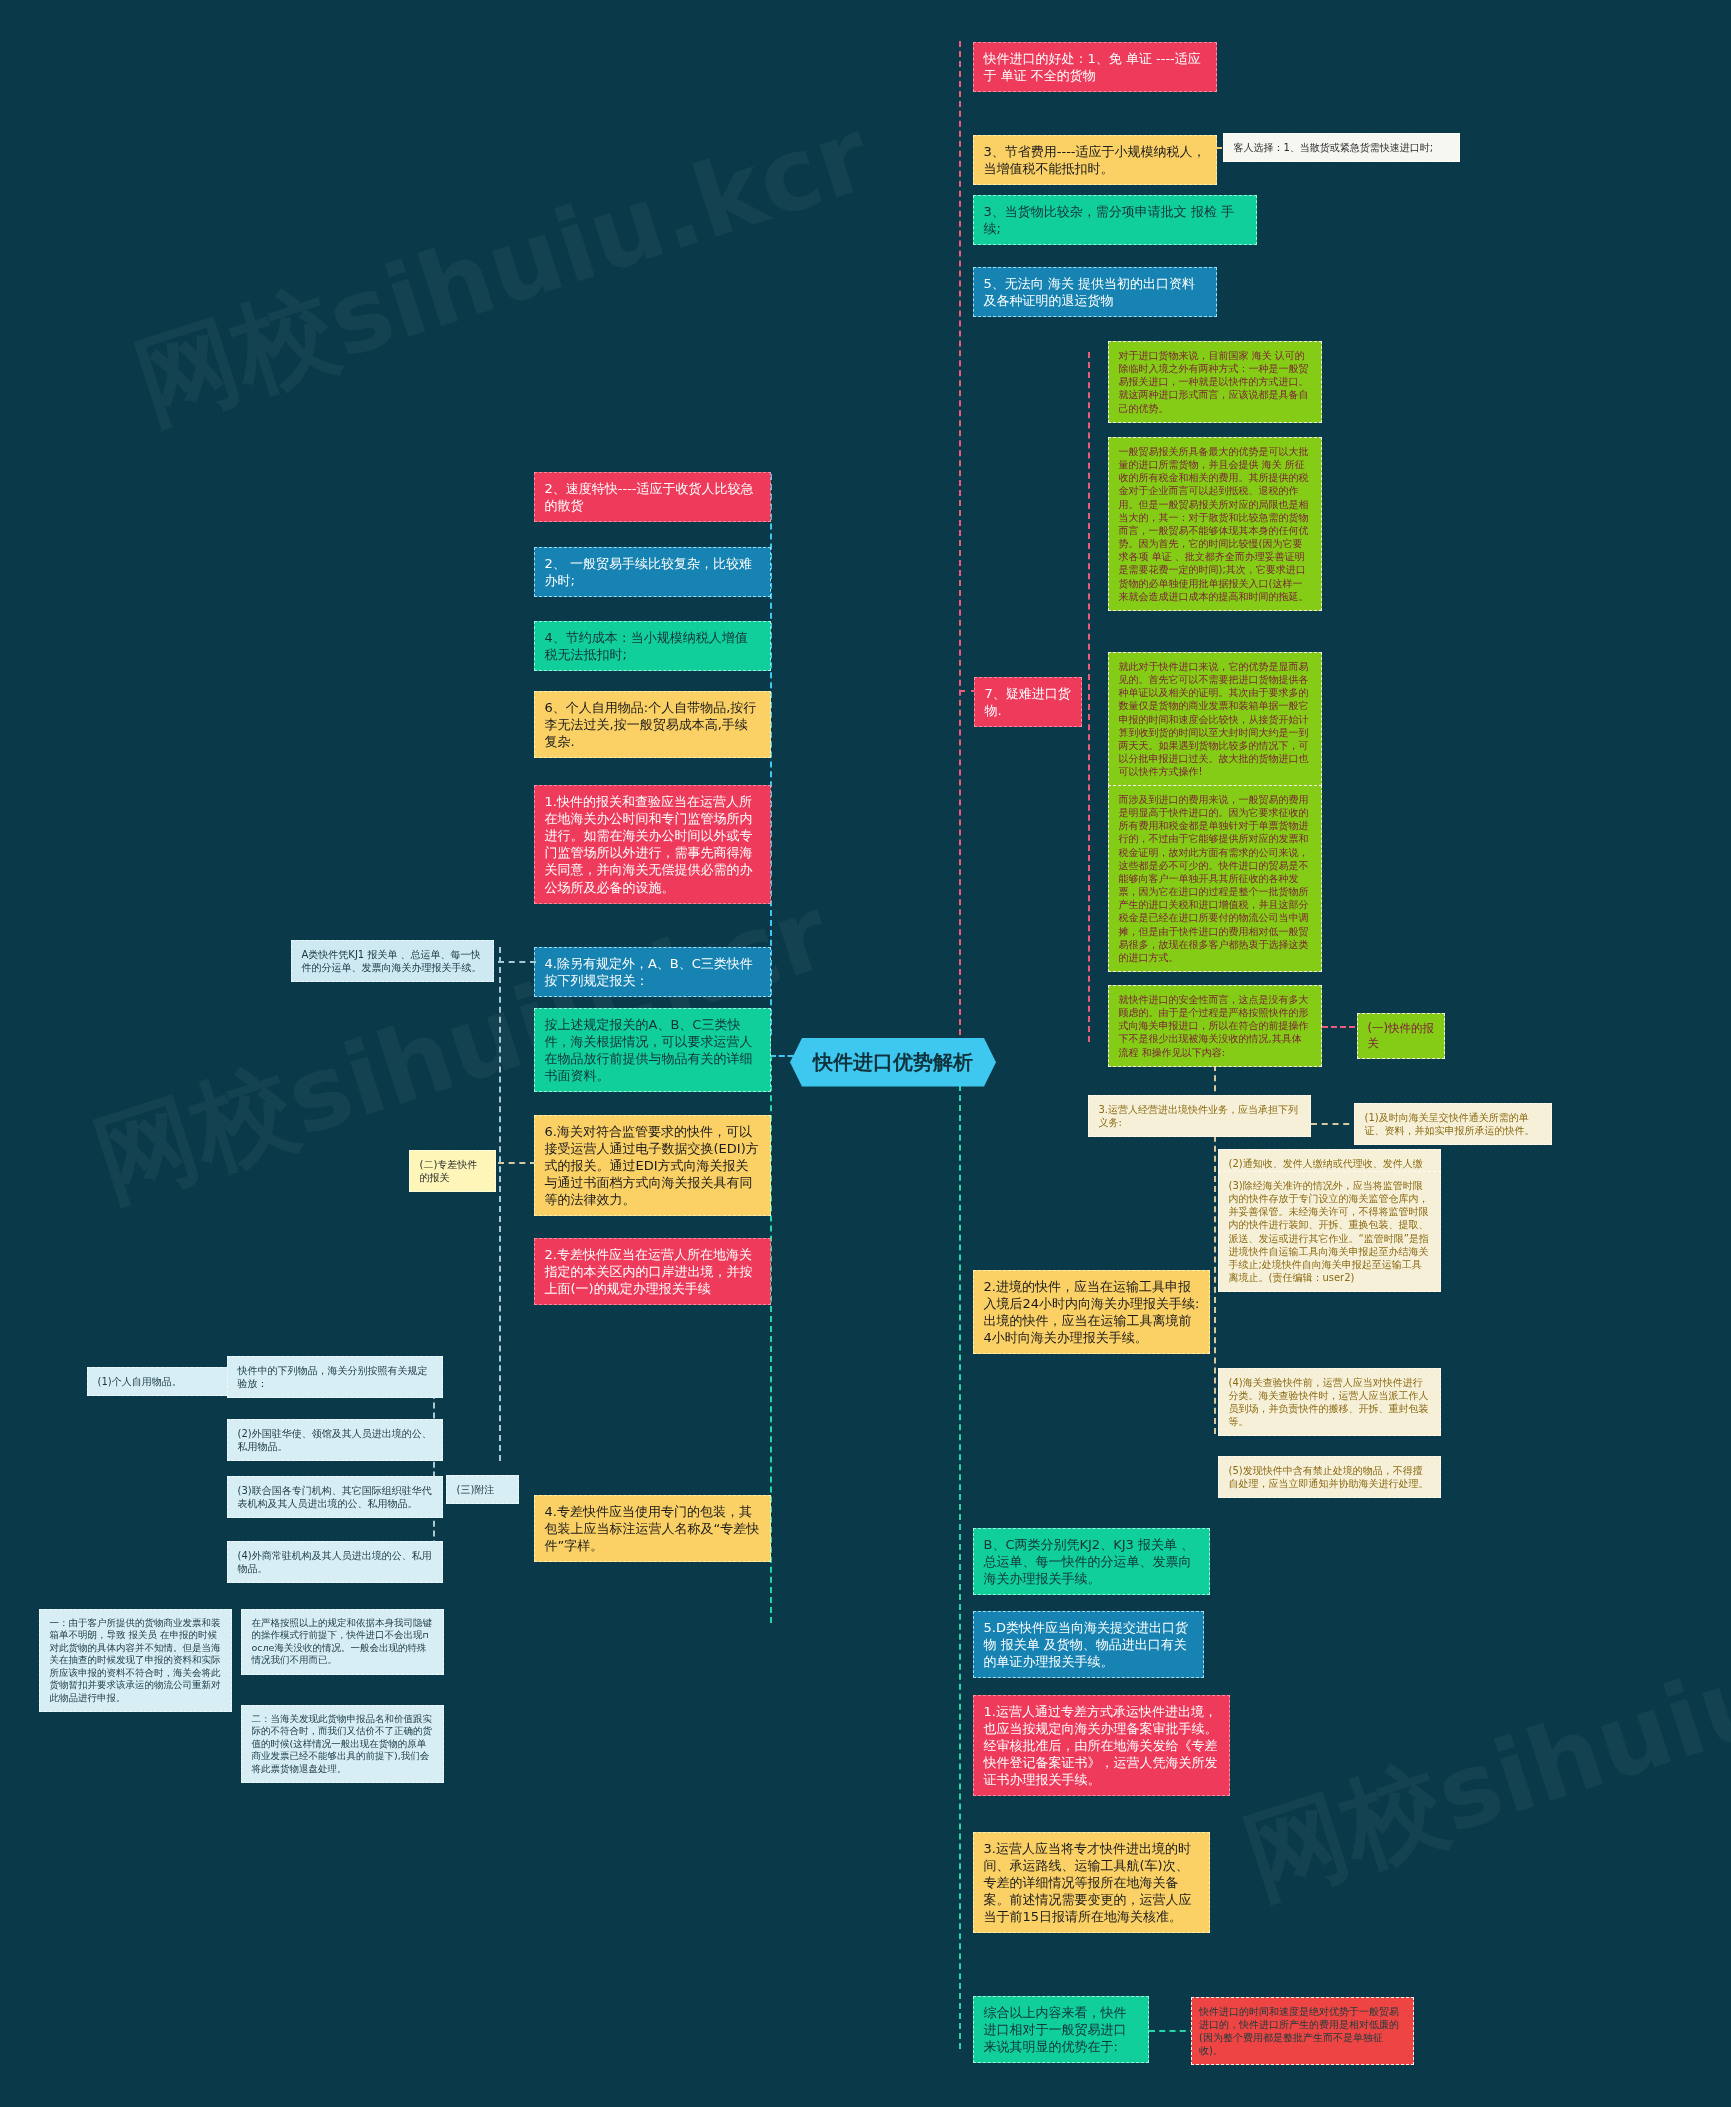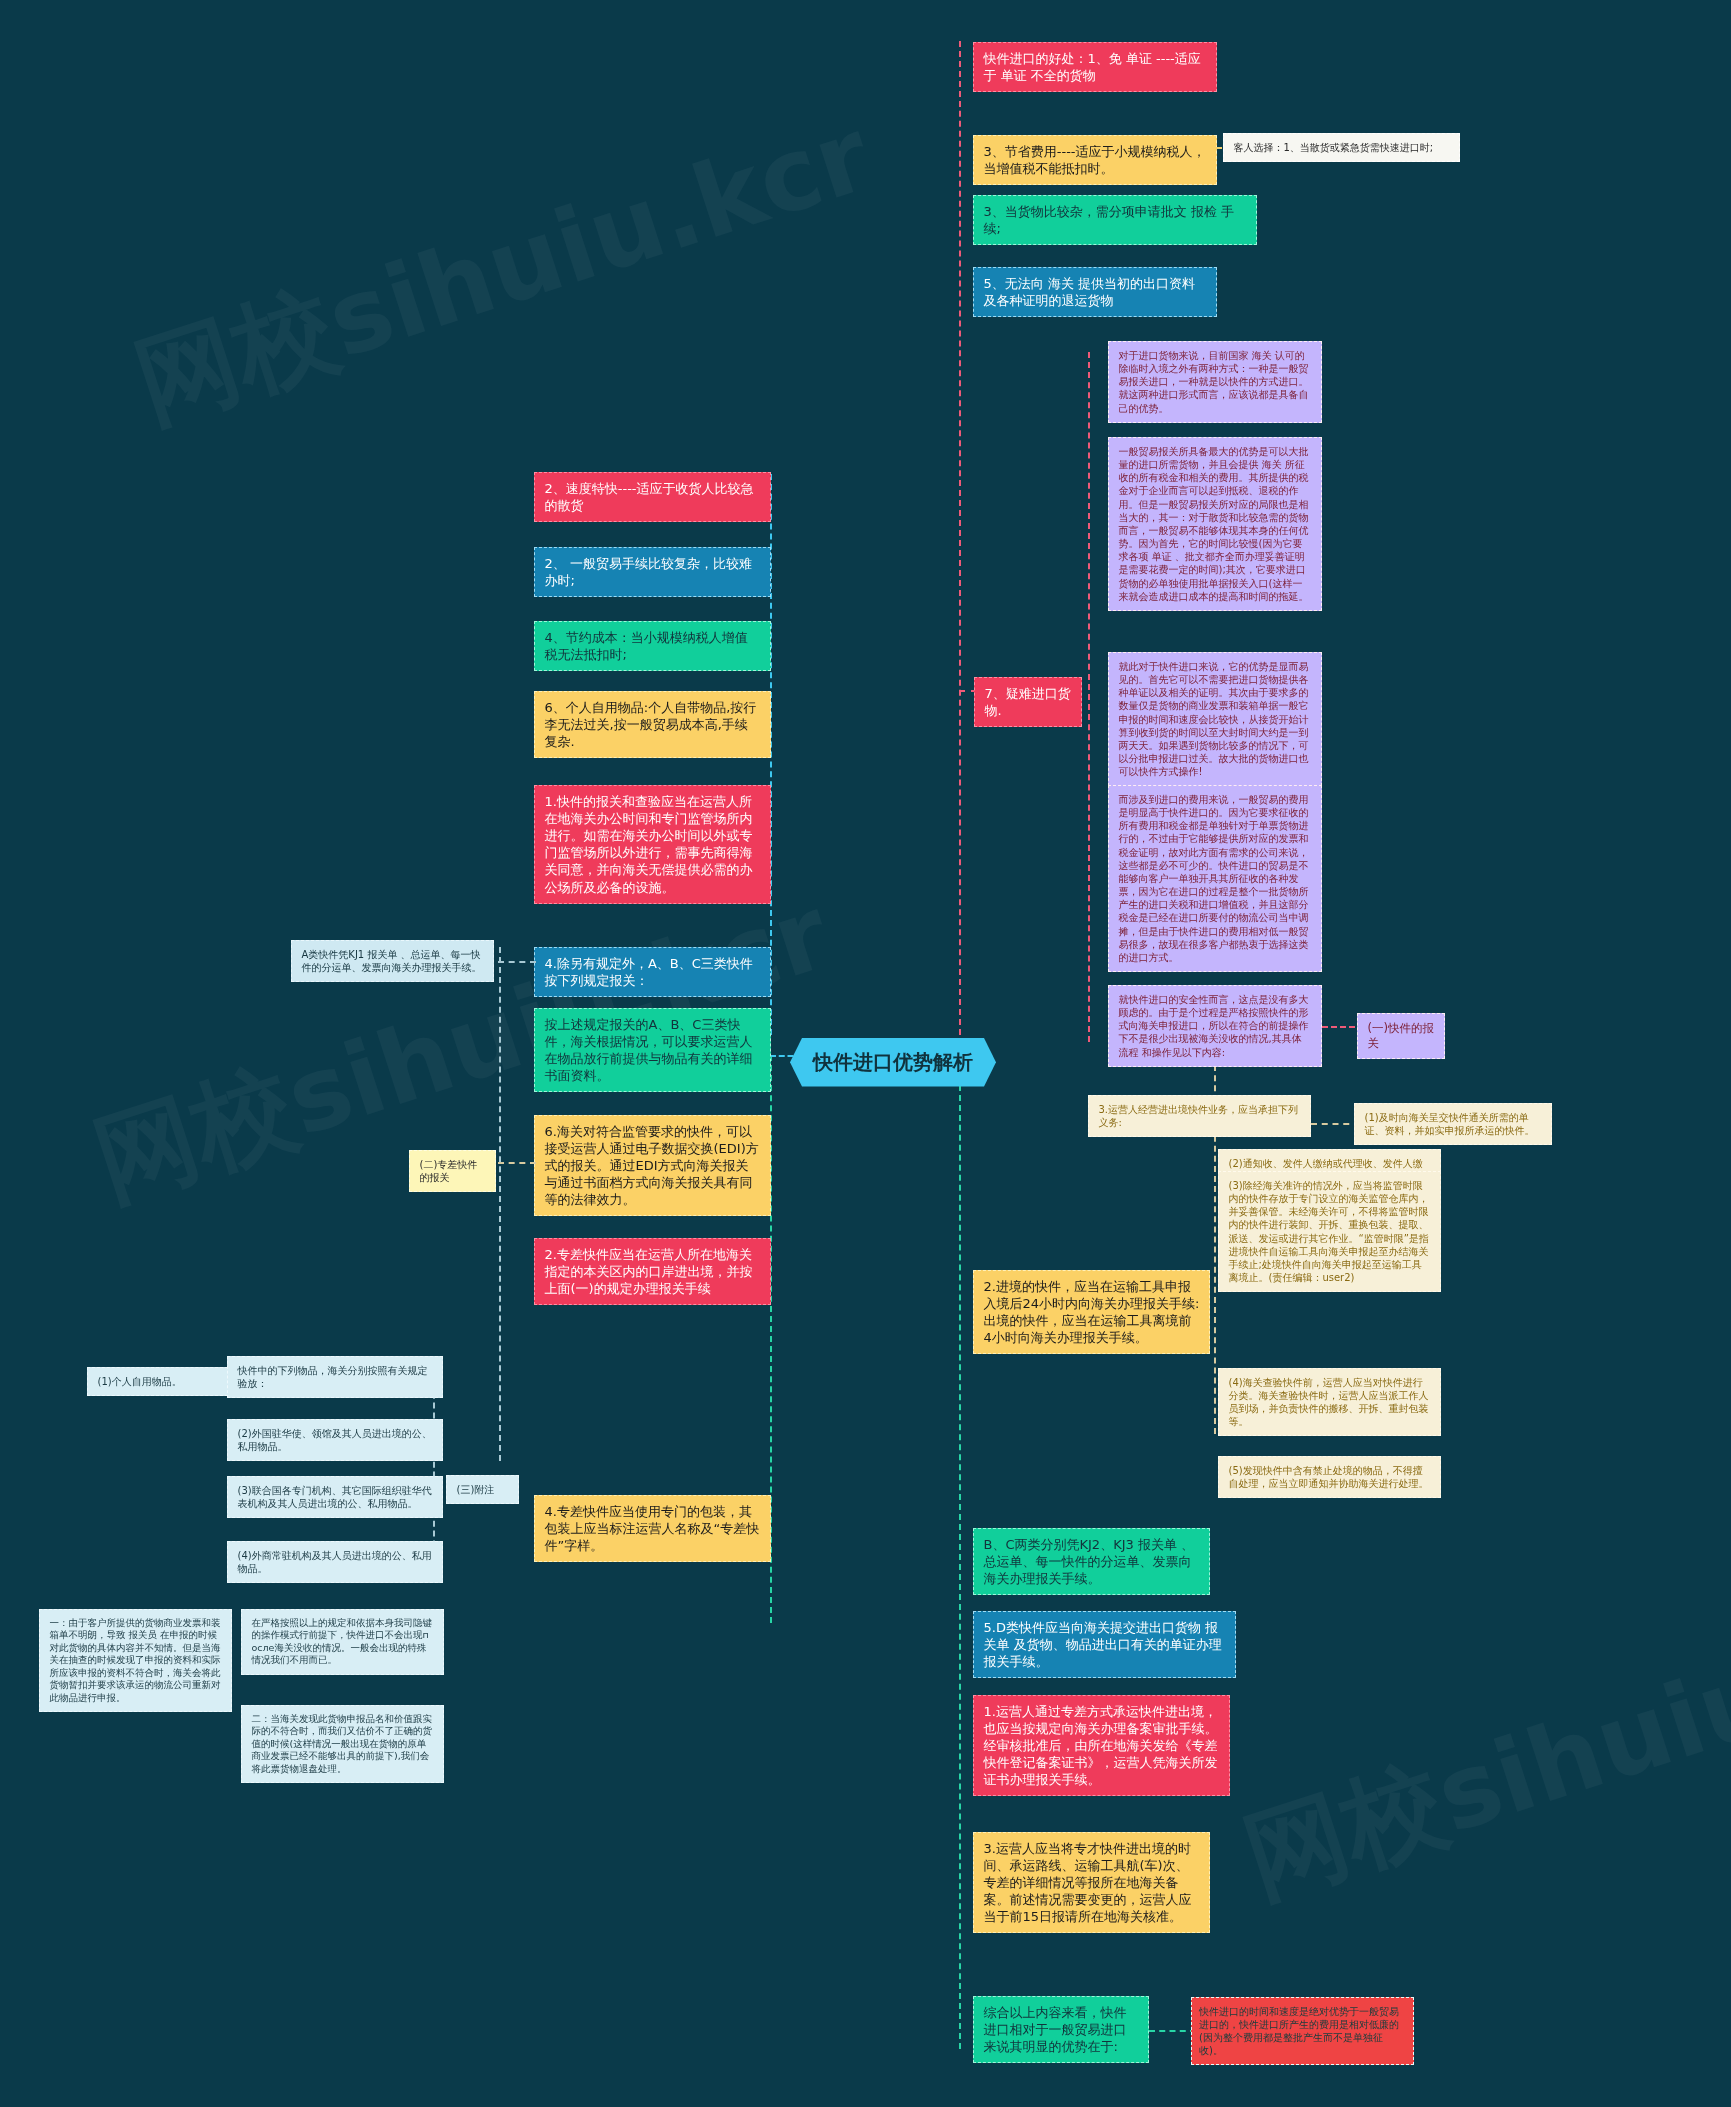--- a/index.html
+++ b/index.html
@@ -18,21 +18,21 @@
     white-space:pre-wrap;
     word-break:break-all;
   }
   
   .pink   {background:#ef3b5b;color:#ffffff;border-color:#ff8fa3;}
   .yellow {background:#fbd166;color:#1b1b1b;border-color:#fff0b8;}
   .green  {background:#11cf9b;color:#12333b;border-color:#9ef5da;}
   .blue   {background:#1683b3;color:#ffffff;border-color:#9fdcf5;}
   .lightyellow{background:#fdf6b8;color:#2a2a2a;border-color:#fffde2;}
   .cream  {background:#f7f0d8;color:#8a6a12;border-color:#fffaed;}
-  .palepink{background:#c4b5fd;color:#7d2239;border-color:#ffeef3;}
+  .palepink{background:#84cc16;color:#7d2239;border-color:#ffeef3;}
   .paleblue{background:#d8eef5;color:#1b3a44;border-color:#eef9fd;}
   .paleblue2{background:#cfe9f2;color:#163640;border-color:#eaf7fc;}
   .white  {background:#f7f7f2;color:#2a2a2a;border-color:#ffffff;}
   .mint   {background:#ef4444;color:#173d3d;border-color:#eafaf8;padding-left:7px;}
 
   .root{
     position:absolute;
     background:#3ec8f0;
     color:#10323d;
     font-size:20px;
@@ -128,21 +128,21 @@
   <div class="node cream" style="left:1088px;top:1095px;width:223px;font-size:10px;">3.运营人经营进出境快件业务，应当承担下列义务:</div>
   <div class="hline c-cream" style="left:1311px;top:1123px;width:49px;"></div>
   <div class="node cream" style="left:1354px;top:1103px;width:198px;font-size:10px;">(1)及时向海关呈交快件通关所需的单证、资料，并如实申报所承运的快件。</div>
   <div class="node cream" style="left:1218px;top:1149px;width:223px;font-size:10px;">(2)通知收、发件人缴纳或代理收、发件人缴纳快件的进出口税款。并按规定对进出境快件交纳规费、监管手续费等。</div>
   <div class="node cream" style="left:1218px;top:1171px;width:223px;font-size:10px;">(3)除经海关准许的情况外，应当将监管时限内的快件存放于专门设立的海关监管仓库内，并妥善保管。未经海关许可，不得将监管时限内的快件进行装卸、开拆、重换包装、提取、派送、发运或进行其它作业。“监管时限”是指进境快件自运输工具向海关申报起至办结海关手续止;处境快件自向海关申报起至运输工具离境止。(责任编辑：user2)</div>
   <div class="node cream" style="left:1218px;top:1368px;width:223px;font-size:10px;">(4)海关查验快件前，运营人应当对快件进行分类。海关查验快件时，运营人应当派工作人员到场，并负责快件的搬移、开拆、重封包装等。</div>
   <div class="node cream" style="left:1218px;top:1456px;width:223px;font-size:10px;">(5)发现快件中含有禁止处境的物品，不得擅自处理，应当立即通知并协助海关进行处理。</div>
 
   <div class="node yellow" style="left:973px;top:1270px;width:237px;font-size:13px;">2.进境的快件，应当在运输工具申报入境后24小时内向海关办理报关手续:出境的快件，应当在运输工具离境前4小时向海关办理报关手续。</div>
   <div class="node green" style="left:973px;top:1528px;width:237px;font-size:13px;">B、C两类分别凭KJ2、KJ3 报关单 、总运单、每一快件的分运单、发票向海关办理报关手续。</div>
-  <div class="node blue" style="left:973px;top:1611px;width:263px;font-size:13px;">5.D类快件应当向海关提交进出口货物 报关单 及货物、物品进出口有关的单证办理报关手续。</div>
+  <div class="node blue" style="left:973px;top:1611px;width:231px;font-size:13px;">5.D类快件应当向海关提交进出口货物 报关单 及货物、物品进出口有关的单证办理报关手续。</div>
   <div class="node pink" style="left:973px;top:1695px;width:257px;font-size:13px;">1.运营人通过专差方式承运快件进出境，也应当按规定向海关办理备案审批手续。经审核批准后，由所在地海关发给《专差快件登记备案证书》，运营人凭海关所发证书办理报关手续。</div>
   <div class="node yellow" style="left:973px;top:1832px;width:237px;font-size:13px;">3.运营人应当将专才快件进出境的时间、承运路线、运输工具航(车)次、专差的详细情况等报所在地海关备案。前述情况需要变更的，运营人应当于前15日报请所在地海关核准。</div>
   <div class="node green" style="left:973px;top:1996px;width:176px;font-size:13px;">综合以上内容来看，快件进口相对于一般贸易进口来说其明显的优势在于:</div>
   <div class="hline c-green" style="left:1149px;top:2030px;width:47px;"></div>
   <div class="node mint" style="left:1191px;top:1997px;width:223px;font-size:10px;">快件进口的时间和速度是绝对优势于一般贸易进口的，快件进口所产生的费用是相对低廉的(因为整个费用都是整批产生而不是单独征收)。</div>
 
 </div>
 
 
 </body></html>

